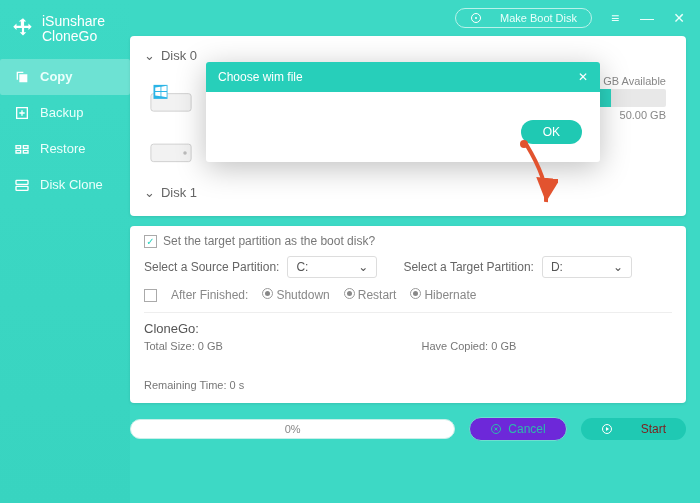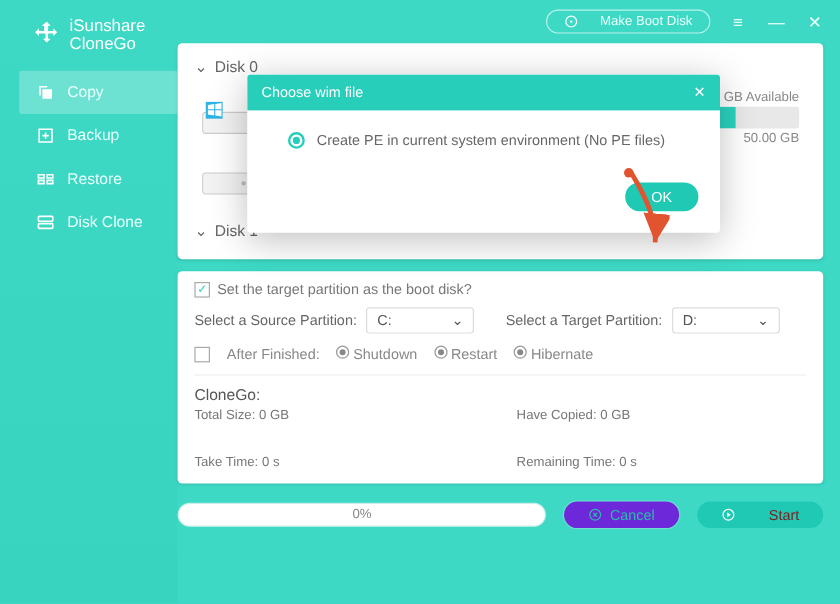--- a/index.html
+++ b/index.html
@@ -1,22 +1,22 @@
 <!DOCTYPE html>
 <html><head>
 <meta charset="utf-8">
 <style>
   * { box-sizing: border-box; margin: 0; padding: 0; font-family: "Segoe UI", Arial, sans-serif; }
   body { width: 700px; height: 503px; overflow: hidden; background: #3dd9c5; position: relative; }
   .app { display: flex; width: 100%; height: 100%; }
-  .sidebar { width: 148px; background: linear-gradient(180deg,#3dd9c5 0%,#38d4c0 100%); color: #fff; padding-top: 8px; padding-left: 16px; }
+  .sidebar { width: 130px; background: linear-gradient(180deg,#3dd9c5 0%,#38d4c0 100%); color: #fff; padding-top: 8px; }
   .brand { display: flex; align-items: center; gap: 6px; padding: 6px 10px 14px 10px; font-size: 14px; font-weight: 500; line-height: 1.1; }
   .brand svg { flex: none; }
   .nav-item { display: flex; align-items: center; gap: 10px; padding: 10px 14px; font-size: 13px; cursor: pointer; color: #eafffb; }
-  .nav-item.active { background: rgba(255,255,255,0.25); border-radius: 2px; }
+  .nav-item.active { background: rgba(255,255,255,0.25); border-radius: 2px; font-weight: bold; }
   .main { flex: 1; display: flex; flex-direction: column; background: #3dd9c5; }
   .topbar { height: 36px; display: flex; align-items: center; justify-content: flex-end; gap: 14px; padding: 0 12px; color: #eafffb; }
   .make-boot { border: 1px solid #b9f2ea; border-radius: 14px; padding: 3px 14px; font-size: 11px; color: #eafffb; display: flex; align-items: center; gap: 18px; cursor: pointer; }
   .top-icon { width: 18px; height: 18px; display: flex; align-items: center; justify-content: center; cursor: pointer; font-size: 14px; }
   .content { flex: 1; background: transparent; padding: 0 14px 0 0; display: flex; flex-direction: column; gap: 10px; position: relative; }
   .panel { background: #fff; border-radius: 4px; padding: 8px 14px 12px 14px; box-shadow: 0 1px 3px rgba(0,0,0,0.1); }
   .disk-head { display: flex; align-items: center; gap: 6px; color: #666; font-size: 13px; cursor: pointer; padding: 4px 0; }
   .disk-row { display: flex; align-items: center; gap: 14px; padding: 8px 6px; }
   .drive-icon { width: 42px; height: 30px; }
   .bar-wrap { flex: 1; }
@@ -166,21 +166,20 @@
           <span>After Finished:</span>
           <span><span class="radio-dot on"></span><span>Shutdown</span></span>
           <span><span class="radio-dot on"></span><span>Restart</span></span>
           <span><span class="radio-dot on"></span><span>Hibernate</span></span>
         </div>
         <div class="status-block">
           <div style="font-size:13px;color:#555;margin-bottom:4px">CloneGo:</div>
           <div class="status-grid">
             <div>Total Size: 0 GB</div>
             <div>Have Copied: 0 GB</div>
-            <div>Take Time: 0 s</div>
             <div>Remaining Time: 0 s</div>
           </div>
         </div>
       </div>
 
       <div class="footer">
         <div class="prog-outer">
           <span>0%</span>
         </div>
         <div class="pill-btn pill-cancel">
@@ -202,24 +201,20 @@
     </div>
   </div>
 </div>
 
 <div class="modal">
   <div class="modal-head">
     <span>Choose wim file</span>
     <span style="cursor:pointer">✕</span>
   </div>
   <div class="modal-body">
-    <div class="radio-opt">
-      <span class="ring on"></span>
-      <span>Create PE in current system environment (No PE files)</span>
-    </div>
     <button class="ok-btn">OK</button>
     <div style="clear:both"></div>
   </div>
 </div>
 
 <svg class="arrow" width="120" height="80">
   <defs>
       <marker id="ah" markerWidth="8" markerHeight="8" refX="6" refY="3" orient="auto">
         <path d="M0 0L6 3L0 6z" fill="#e2532f"></path>
       </marker>

